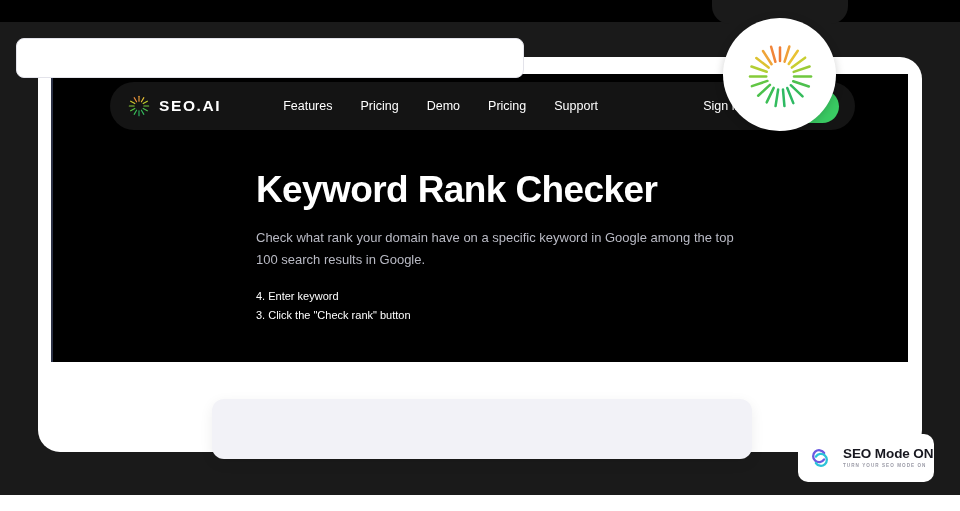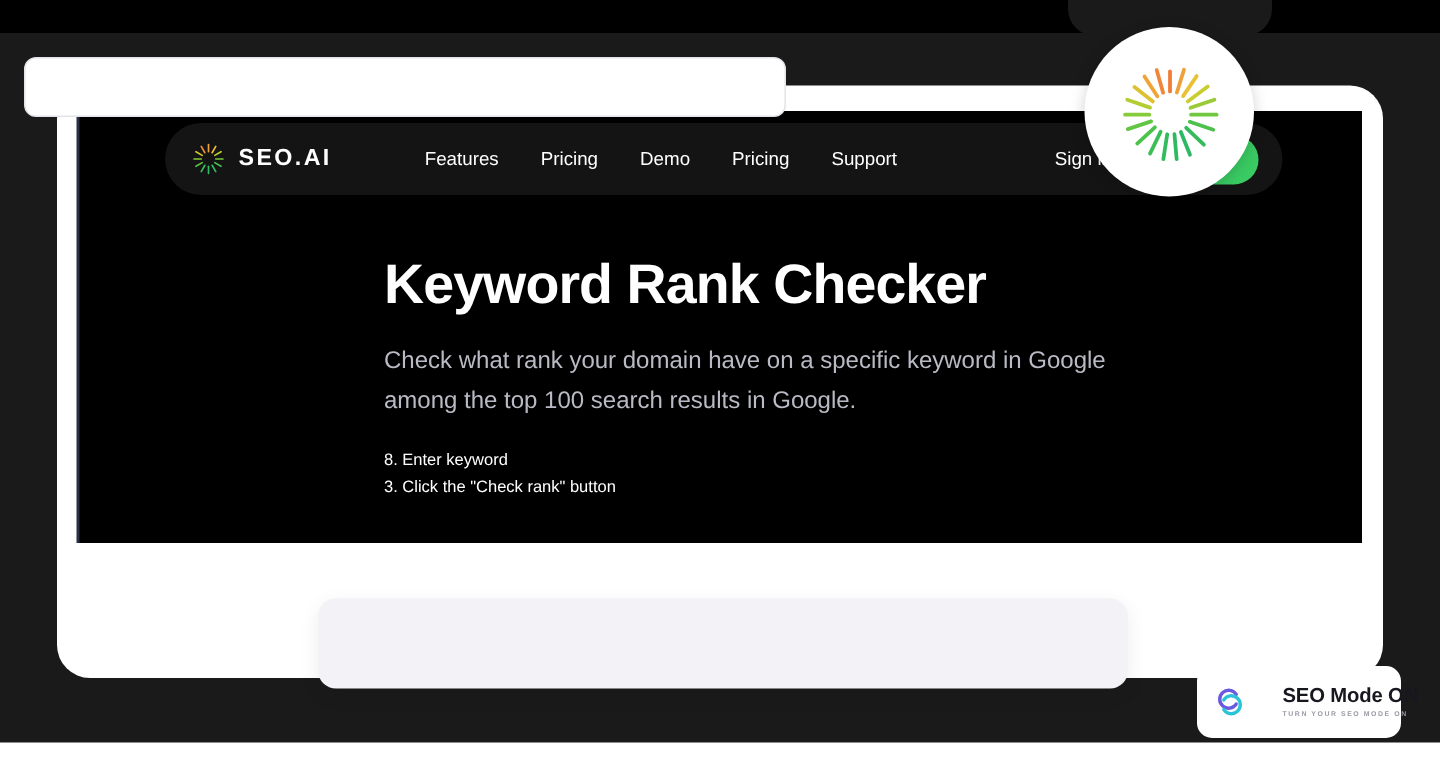--- a/index.html
+++ b/index.html
@@ -134,21 +134,21 @@
   }
   .hero-title {
     color: #ffffff;
     font-size: 37px;
     font-weight: 700;
     letter-spacing: -0.6px;
     line-height: 1.1;
   }
   .hero-sub {
     color: #b9bac4;
-    font-size: 16px;
+    font-size: 13px;
     line-height: 1.72;
     margin-top: 16px;
     width: 485px;
   }
   .steps {
     margin-top: 16px;
     list-style: none;
   }
   .steps li {
     color: #ffffff;
@@ -183,27 +183,27 @@
     background: #ffffff;
     border-radius: 50%;
     display: flex; align-items: center; justify-content: center;
     box-shadow: 0 2px 10px rgba(0,0,0,0.18);
   }
   .logo-badge svg { width: 74px; height: 74px; display: block; }
 
   
   .watermark {
     position: absolute;
-    left: 798px; top: 444px;
+    left: 798px; top: 434px;
     width: 136px; height: 48px;
     background: #ffffff;
     border-radius: 10px;
     display: flex;
     align-items: center;
-    gap: 24px;
+    gap: 12px;
     padding-left: 11px;
   }
   .wm-icon { width: 22px; height: 22px; flex: 0 0 auto; }
   .wm-text { display: flex; flex-direction: column; line-height: 1.05; }
   .wm-title {
     font-size: 13.5px;
     font-weight: 700;
     color: #17171f;
     letter-spacing: -0.1px;
     white-space: nowrap;
@@ -268,21 +268,21 @@
       <span class="signin">Sign in</span>
       <button class="cta">Start</button>
     </div>
 
   </div>
 
   <div class="hero-copy">
     <h1 class="hero-title">Keyword Rank Checker</h1>
     <p class="hero-sub">Check what rank your domain have on a specific keyword in Google among the top 100 search results in Google.</p>
     <ul class="steps">
-      <li>8. Enter keyword</li>
+      <li>4. Enter keyword</li>
       <li>3. Click the "Check rank" button</li>
     </ul>
   </div>
 
   <div class="search-card"></div>
   <div class="search-input-box" placeholder=""></div>
 
   <div class="logo-badge">
     <span>
       <svg viewBox="0 0 100 100" aria-hidden="true">

